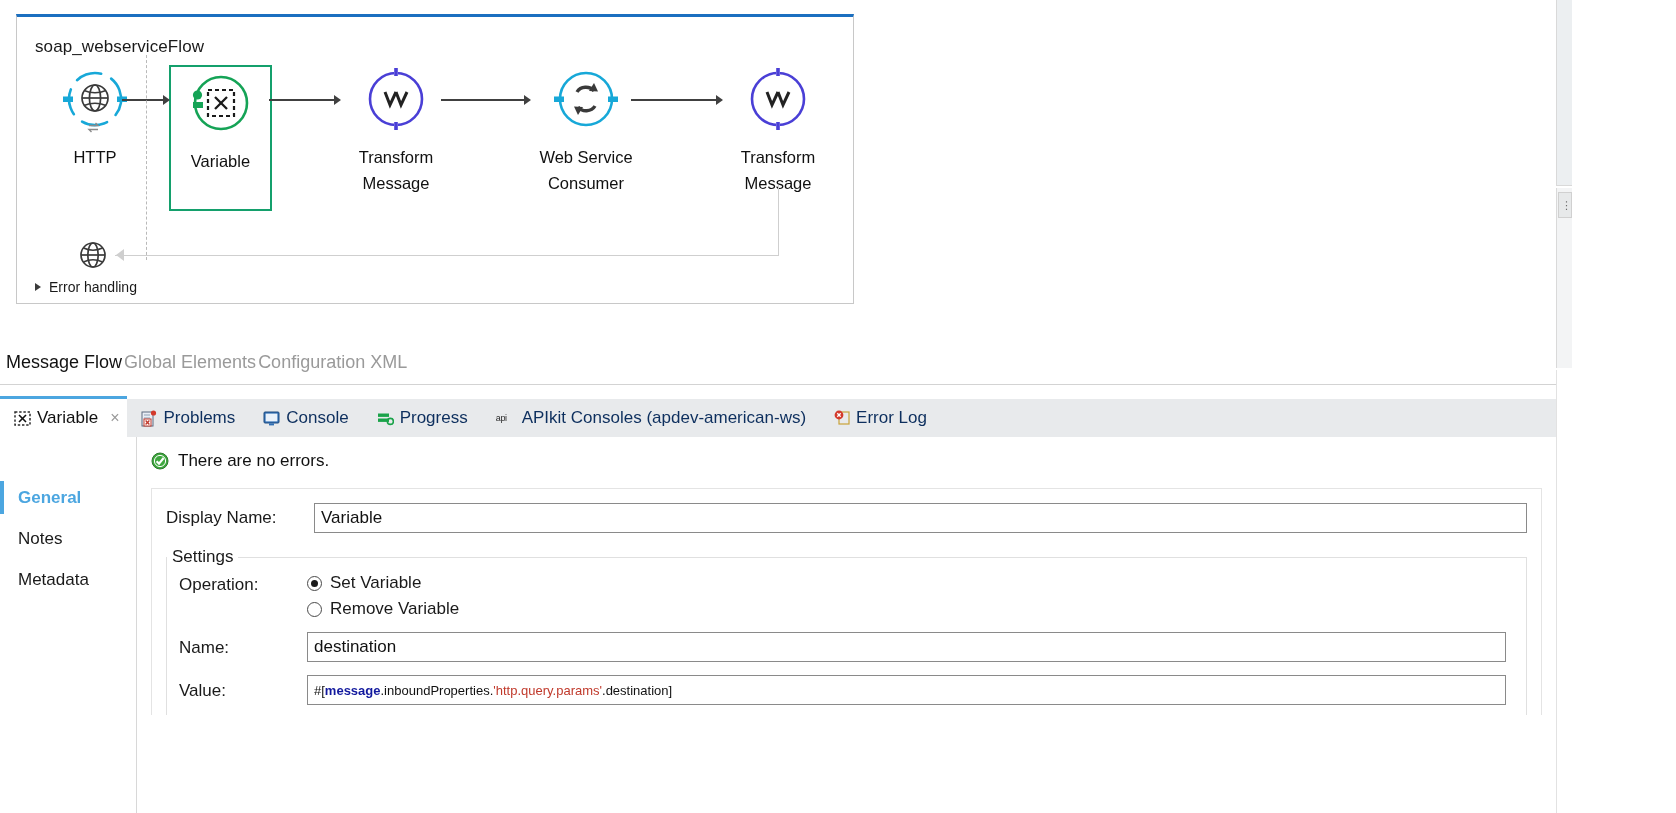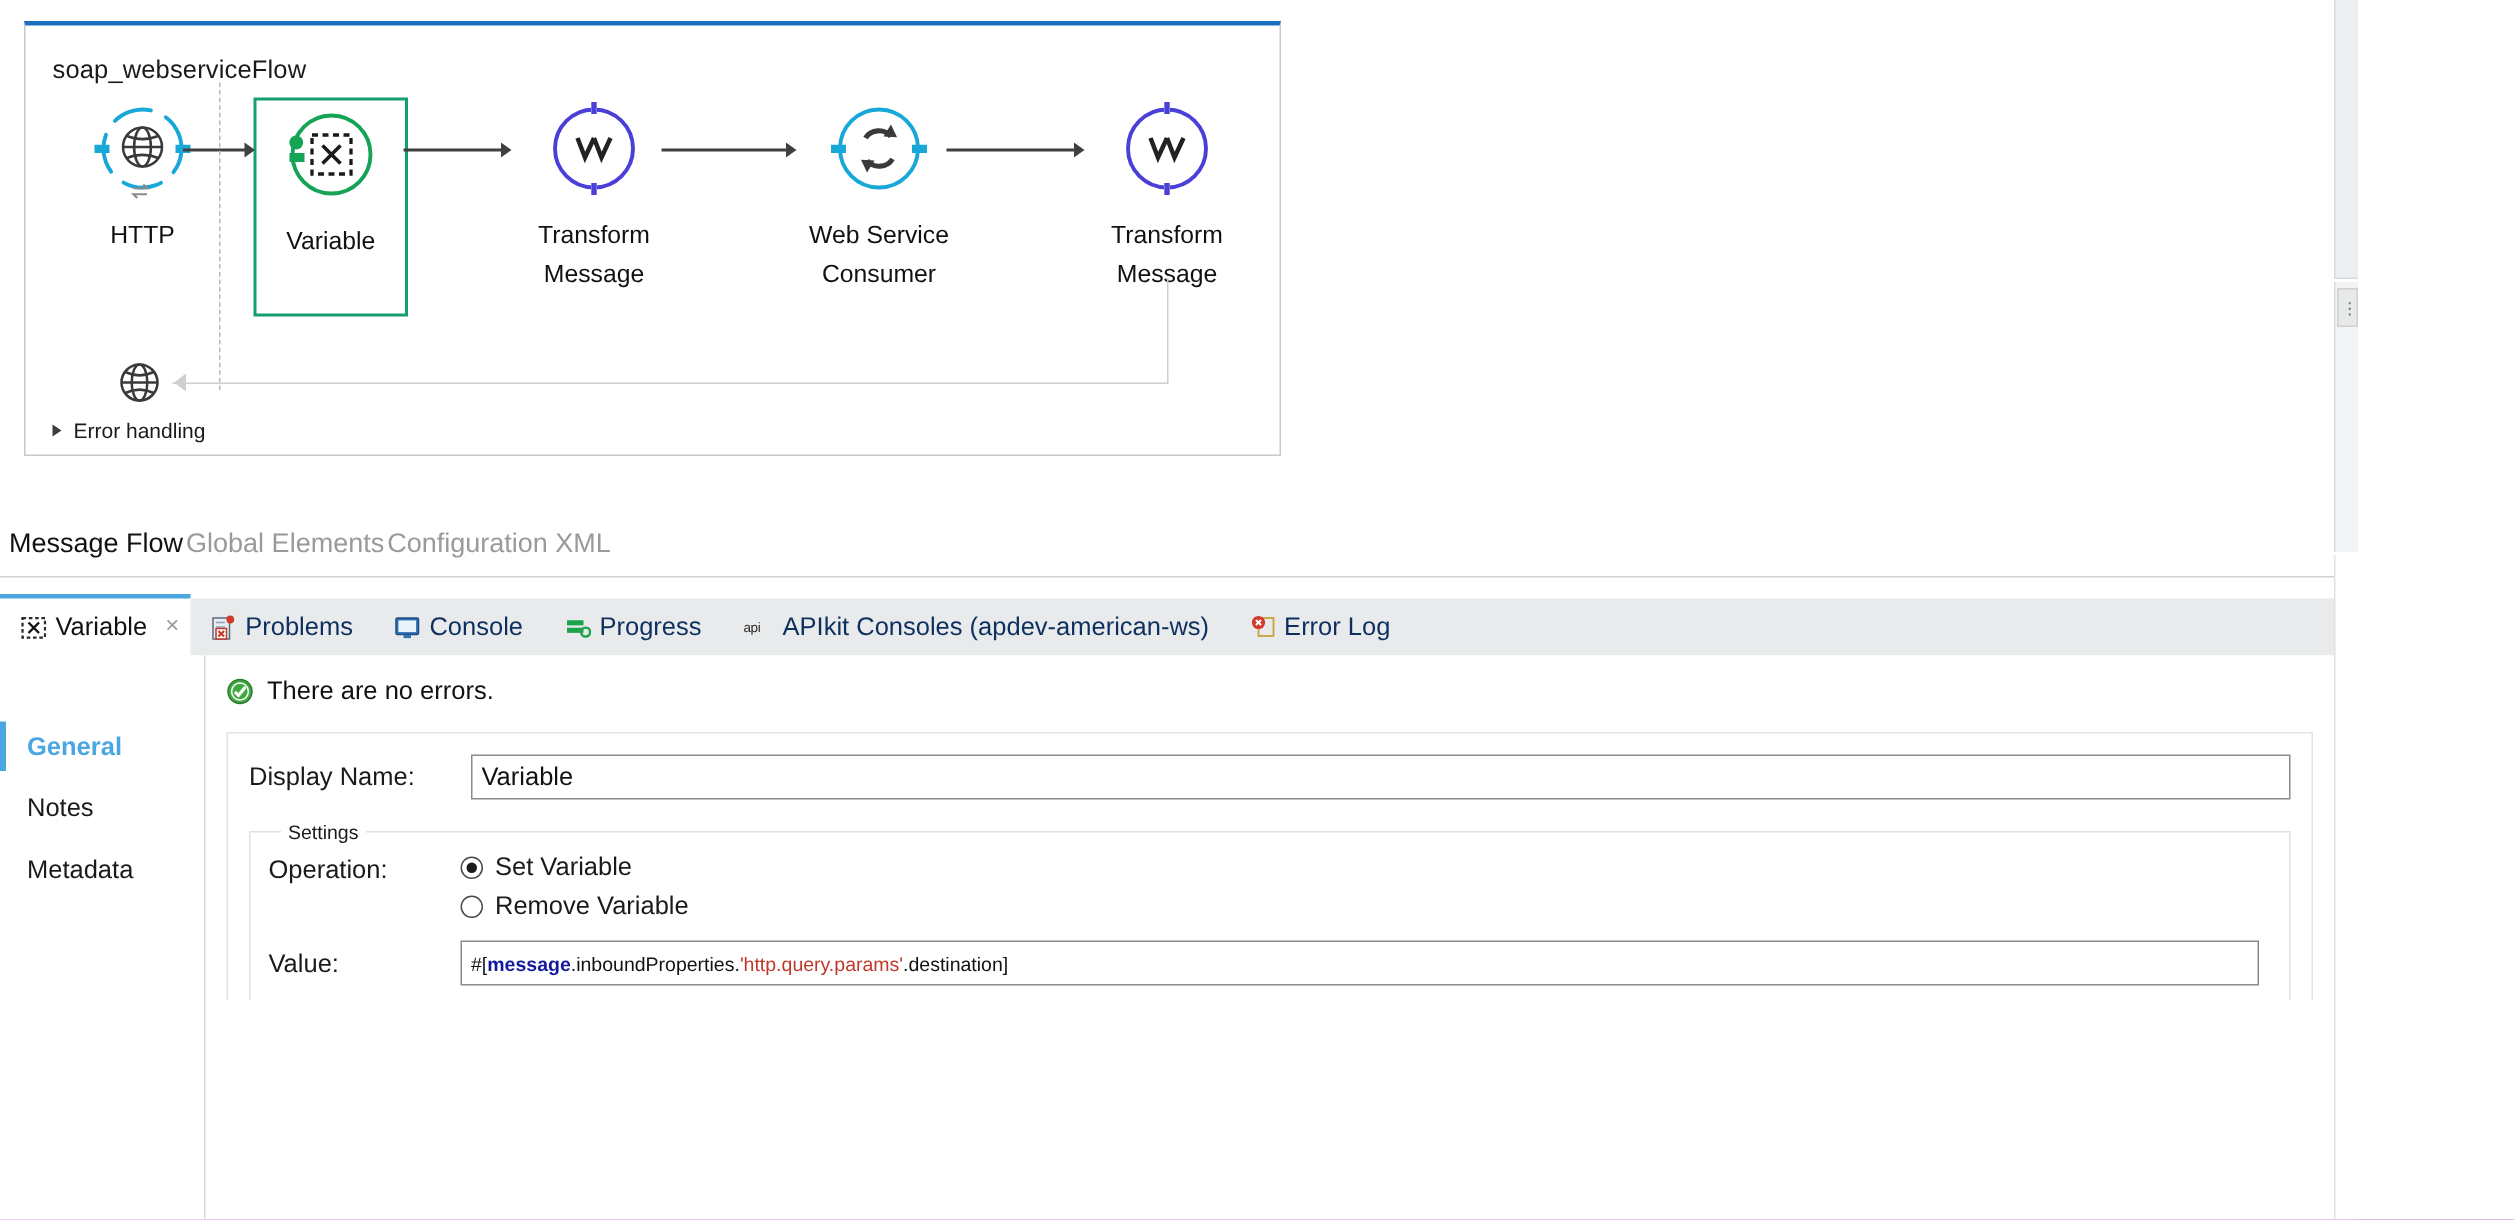--- a/index.html
+++ b/index.html
@@ -3,21 +3,21 @@
 <meta charset="utf-8">
 <style>
   * { box-sizing: border-box; }
   html, body {
     margin: 0; padding: 0;
     width: 1676px; height: 813px;
     background: #ffffff;
     font-family: "Liberation Sans", sans-serif;
     overflow: hidden;
   }
-  #app { position: relative; width: 1676px; height: 813px; background: #a21caf; }
+  #app { position: relative; width: 1676px; height: 813px; background: #5eead4; }
 
   
   .editor-area {
     position: absolute; left: 0; top: 0; width: 1556px; height: 384px;
     background: #ffffff;
   }
   .flow-box {
     position: absolute; left: 16px; top: 14px; width: 838px; height: 290px;
     background: #ffffff;
     border: 1px solid #c8c8c8;
@@ -175,21 +175,21 @@
     flex: 1 1 auto; height: 30px; border: 1px solid #8a8a8a; background: #fff;
     font-family: "Liberation Sans", sans-serif; font-size: 17px; color: #111;
     padding: 0 6px; line-height: 28px; outline: none;
   }
 
   fieldset.settings {
     border: 1px solid #e0e0e0; border-bottom: none;
     margin: 0; padding: 6px 0 0 0;
   }
   fieldset.settings > legend {
-    font-size: 13px; color: #1a1a1a; padding: 0 5px; margin-left: 20px;
+    font-size: 17px; color: #1a1a1a; padding: 0 5px; margin-left: 0;
   }
   .set-row { display: flex; align-items: flex-start; padding: 0 12px 0 12px; }
   .set-label { width: 128px; flex: none; font-size: 17px; color: #1a1a1a; padding-top: 2px; }
   .radios { display: flex; flex-direction: column; gap: 6px; }
   .radio-line { display: flex; align-items: center; gap: 8px; font-size: 17px; color: #1a1a1a; }
   .radio {
     width: 15px; height: 15px; border-radius: 50%;
     border: 1.6px solid #4a4a4a; background: #fff;
     position: relative; flex: none;
   }
@@ -510,20 +510,24 @@
                   <span class="radio on"></span>
                   <span>Set Variable</span>
                 </label>
                 <label class="radio-line">
                   <span class="radio"></span>
                   <span>Remove Variable</span>
                 </label>
               </div>
             </div>
 
+            <div class="set-row input-row">
+              <span class="set-label">Name:</span>
+              <input class="txtinput" type="text" value="destination" style="">
+            </div>
 
             <div class="set-row input-row" style="padding-bottom:10px;">
               <span class="set-label">Value:</span>
               <div class="txtinput">
                 <span class="expr"><span class="blk">#[</span><span class="kw">message</span><span class="blk">.inboundProperties.</span><span class="str">'http.query.params'</span><span class="blk">.destination]</span></span>
               </div>
             </div>
           </fieldset>
         </div>
       </div>

